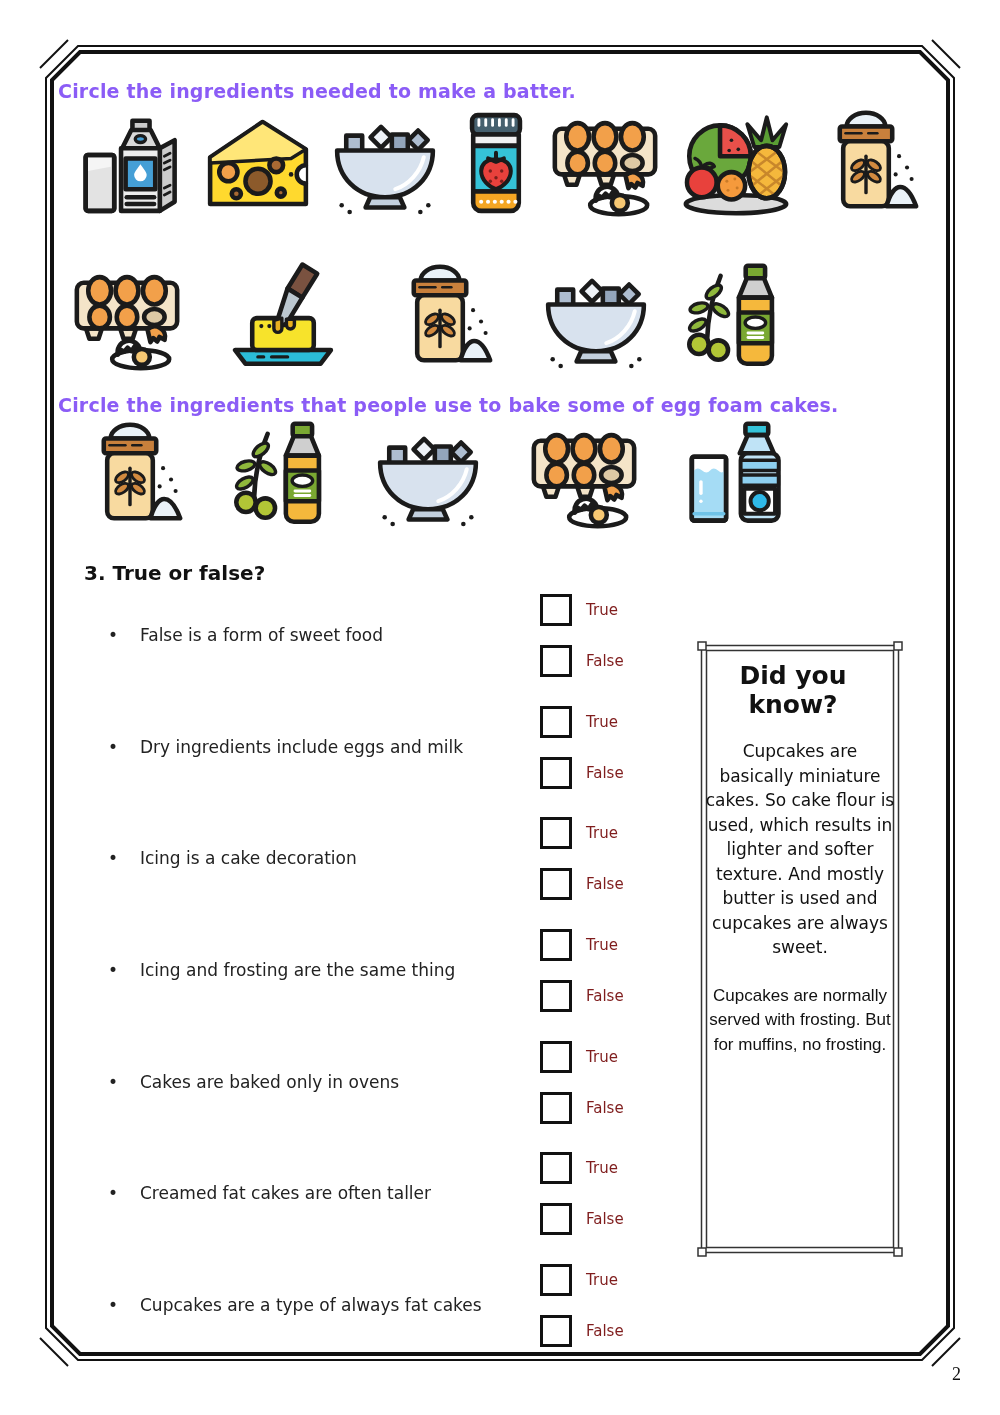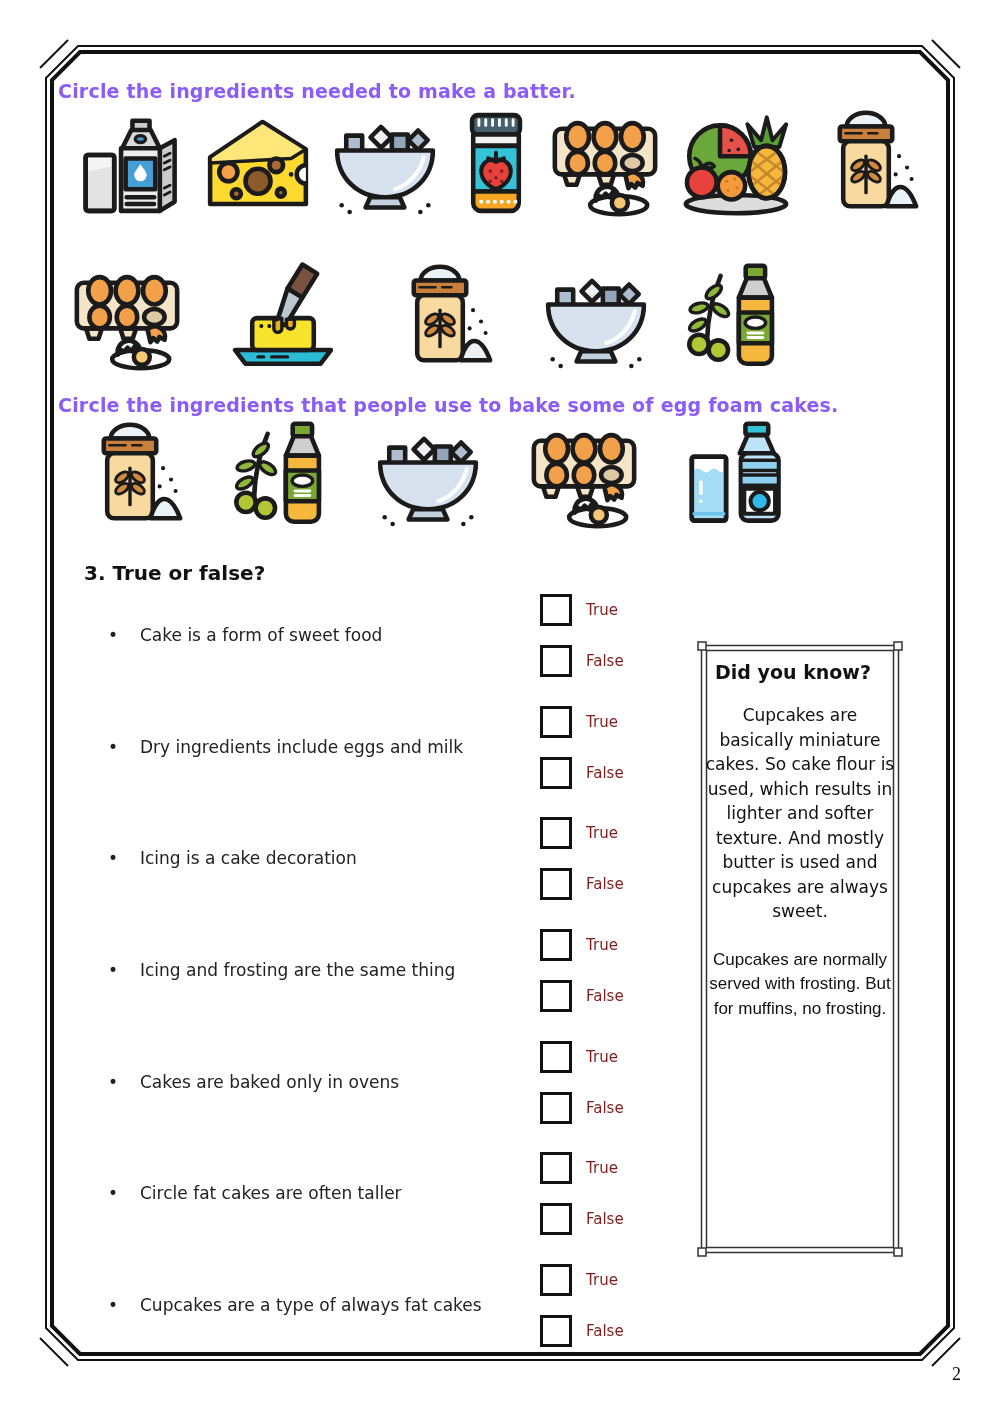--- a/index.html
+++ b/index.html
@@ -9,21 +9,21 @@
   .heading{position:absolute;left:58px;font-size:19px;font-weight:bold;letter-spacing:.2px;color:#8b5cf6;}
   .quiz-heading{position:absolute;left:84px;font-size:20px;font-weight:bold;color:#111;}
   .icon{position:absolute;width:114px;height:114px;}
   .bullet{position:absolute;left:108px;font-size:17px;line-height:26px;color:#222;}
   .q-text{position:absolute;left:140px;font-size:17px;line-height:26px;color:#222;}
   .checkbox{position:absolute;left:540px;width:32px;height:32px;box-sizing:border-box;
             border:3px solid #111;background:#fff;}
   .cb-label{position:absolute;left:586px;font-size:15px;line-height:20px;color:#7f1d1d;}
   .dyk-box{position:absolute;left:697px;top:641px;width:206px;height:616px;}
   .dyk-content{position:absolute;left:6px;top:16px;width:194px;text-align:center;}
-  .dyk-title{font-size:19px;font-weight:bold;margin:4px 14px 20px 0;color:#111;}
+  .dyk-title{font-size:25px;font-weight:bold;margin:4px 14px 20px 0;color:#111;}
   .dyk-p{font-size:17px;line-height:24.5px;margin:0 2px 24px 2px;color:#111;}
   .dyk-p.alt{font-family:"Liberation Sans",sans-serif;}
   .footer-url{position:absolute;left:0;top:1374px;width:1000px;text-align:center;
               font-family:"Liberation Sans",sans-serif;font-weight:bold;font-size:20px;color:#111;}
   .page-num{position:absolute;left:952px;top:1364px;font-family:"Liberation Serif",serif;
             font-size:18px;color:#111;}
 </style>
 </head>
 <body>
 
@@ -320,21 +320,21 @@
   <svg class="icon" style="left:527px;top:418px">
       <use href="#sym-eggs"></use>
     </svg>
   <svg class="icon" style="left:685px;top:418px">
       <use href="#sym-water"></use>
     </svg>
 
   <div class="quiz-heading" style="top:561px">3. True or false?</div>
 
   <div class="bullet" style="top:622px">•</div>
-  <div class="q-text" style="top:622px">Cake is a form of sweet food</div>
+  <div class="q-text" style="top:622px">False is a form of sweet food</div>
   <div class="checkbox" style="top:594px"></div>
   <div class="cb-label" style="top:600px">True</div>
   <div class="checkbox" style="top:645px"></div>
   <div class="cb-label" style="top:651px">False</div>
 
   <div class="bullet" style="top:734px">•</div>
   <div class="q-text" style="top:734px">Dry ingredients include eggs and milk</div>
   <div class="checkbox" style="top:706px"></div>
   <div class="cb-label" style="top:712px">True</div>
   <div class="checkbox" style="top:757px"></div>
@@ -355,21 +355,21 @@
   <div class="cb-label" style="top:986px">False</div>
 
   <div class="bullet" style="top:1069px">•</div>
   <div class="q-text" style="top:1069px">Cakes are baked only in ovens</div>
   <div class="checkbox" style="top:1041px"></div>
   <div class="cb-label" style="top:1047px">True</div>
   <div class="checkbox" style="top:1092px"></div>
   <div class="cb-label" style="top:1098px">False</div>
 
   <div class="bullet" style="top:1180px">•</div>
-  <div class="q-text" style="top:1180px">Circle fat cakes are often taller</div>
+  <div class="q-text" style="top:1180px">Creamed fat cakes are often taller</div>
   <div class="checkbox" style="top:1152px"></div>
   <div class="cb-label" style="top:1158px">True</div>
   <div class="checkbox" style="top:1203px"></div>
   <div class="cb-label" style="top:1209px">False</div>
 
   <div class="bullet" style="top:1292px">•</div>
   <div class="q-text" style="top:1292px">Cupcakes are a type of always fat cakes</div>
   <div class="checkbox" style="top:1264px"></div>
   <div class="cb-label" style="top:1270px">True</div>
   <div class="checkbox" style="top:1315px"></div>

